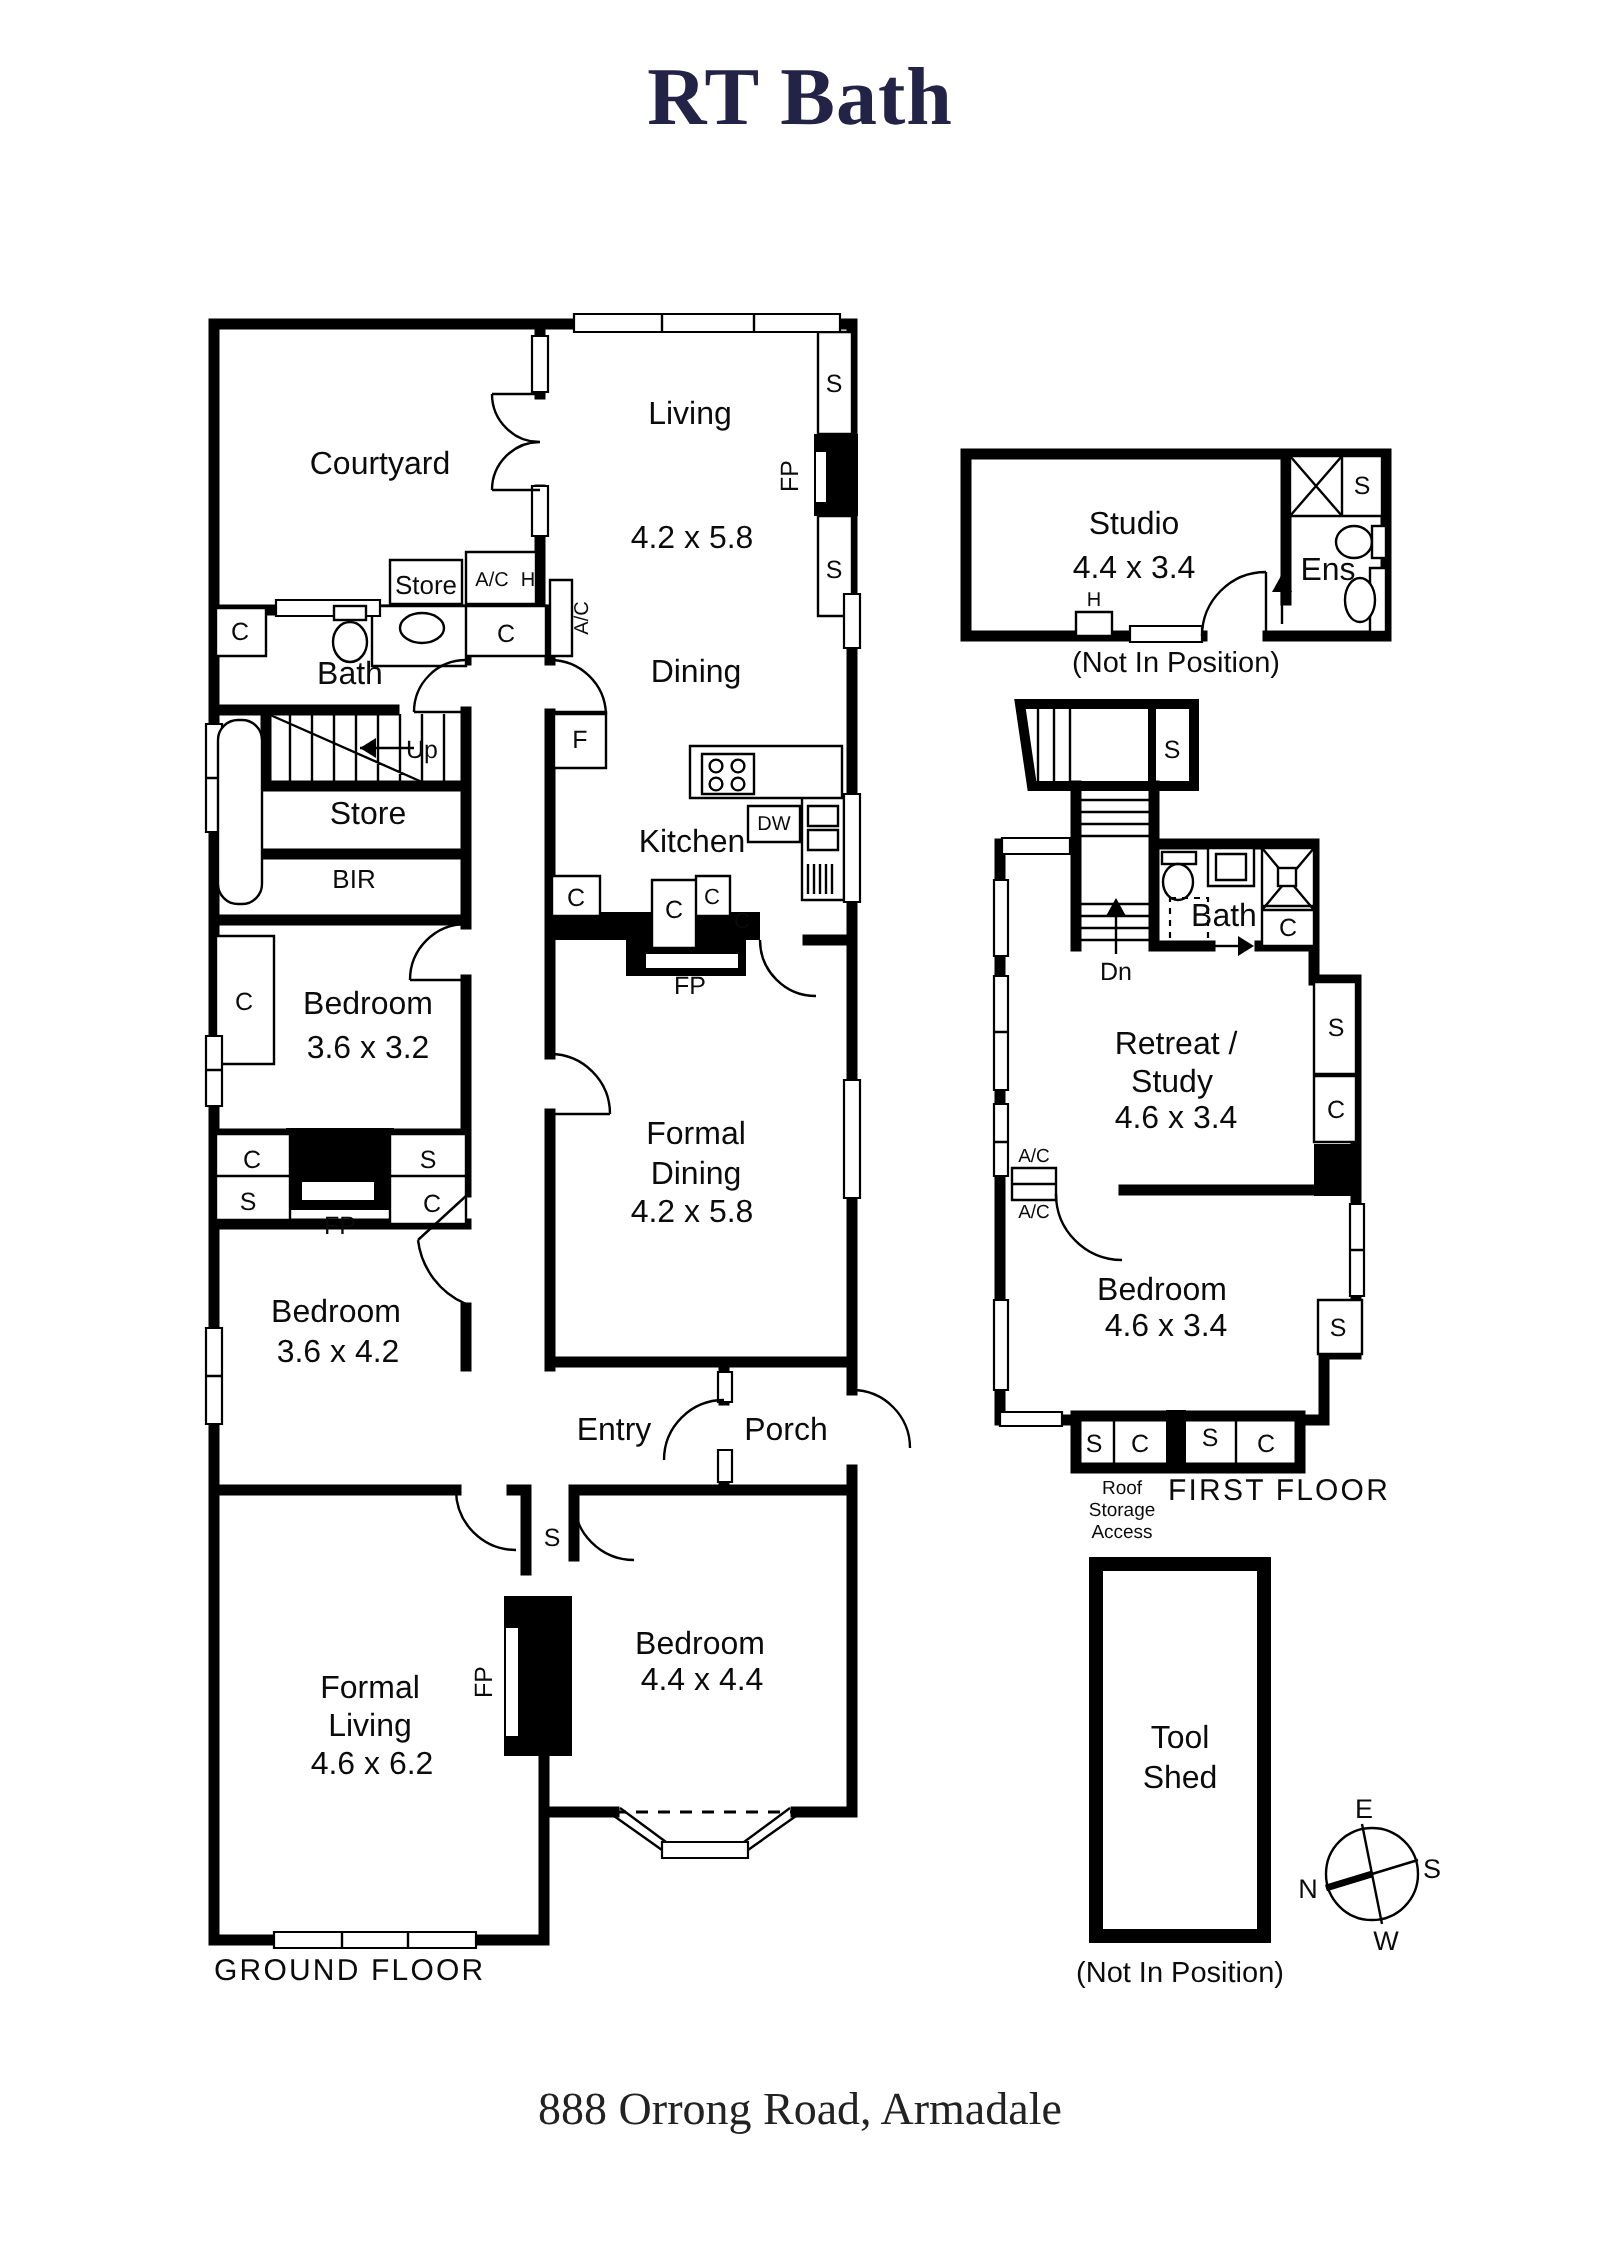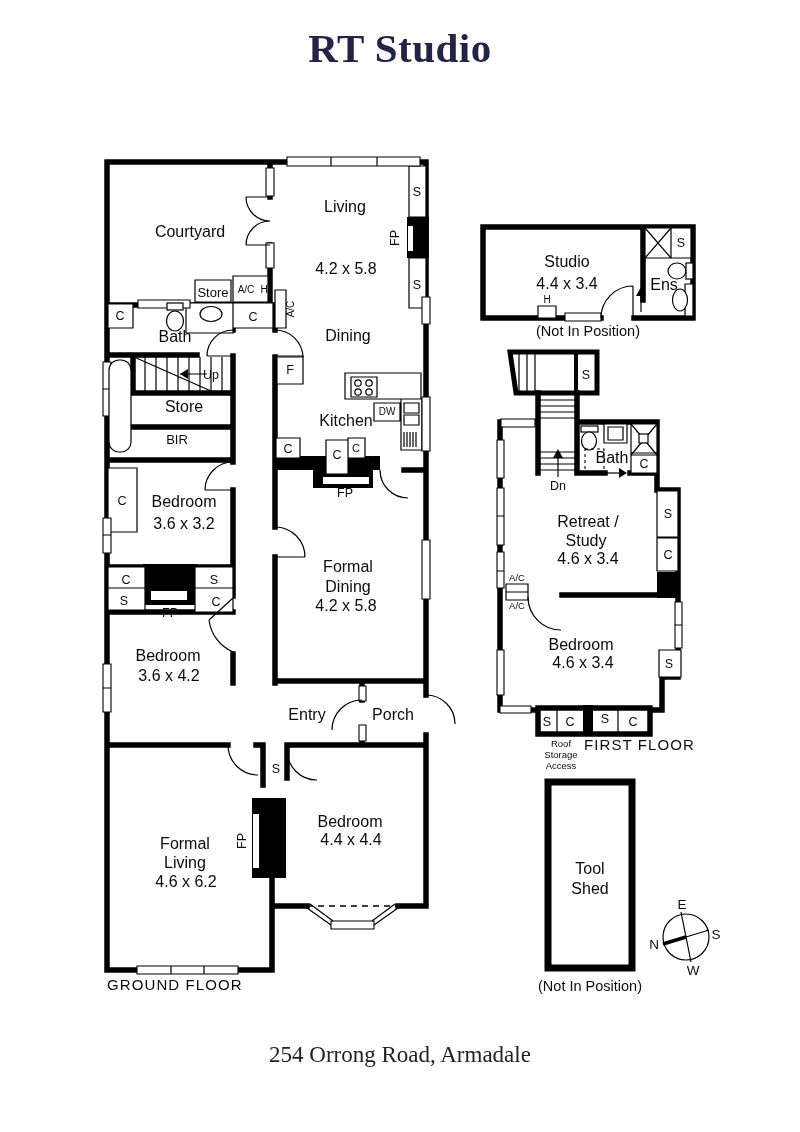--- a/index.html
+++ b/index.html
@@ -29,21 +29,21 @@
   .sm{font-size:9.5px;}
   .fl{font-size:15px;letter-spacing:1.1px;text-anchor:start;}
   .nip{font-size:14.5px;}
   .cp{font-size:13.5px;}
   .st{font-size:13px;}
 </style>
 </head>
 <body>
 
 <div id="page">
-  <div id="logo">RT Studio</div>
+  <div id="logo">RT Bath</div>
 
   <svg width="800" height="1132" viewBox="0 0 800 1132">
 
     <g>
       <path class="wall" d="
         M107,162 H426
         M426,162 V695 M426,735 V906
         M426,906 H398 M307,906 H272
         M272,903 V970 M272,970 H107 M107,970 V162
         M270,162 V197 M270,245 V307
@@ -324,14 +324,14 @@
     <text class="rm" x="590" y="874">Tool</text>
     <text class="rm" x="590" y="894">Shed</text>
     <text class="nip" x="590" y="991">(Not In Position)</text>
 
     <text class="cp" x="682" y="909">E</text>
     <text class="cp" x="716" y="939">S</text>
     <text class="cp" x="693" y="975">W</text>
     <text class="cp" x="654" y="949">N</text>
   </svg>
 
-  <div id="address">254 Orrong Road, Armadale</div>
+  <div id="address">888 Orrong Road, Armadale</div>
 </div>
 
 </body></html>

